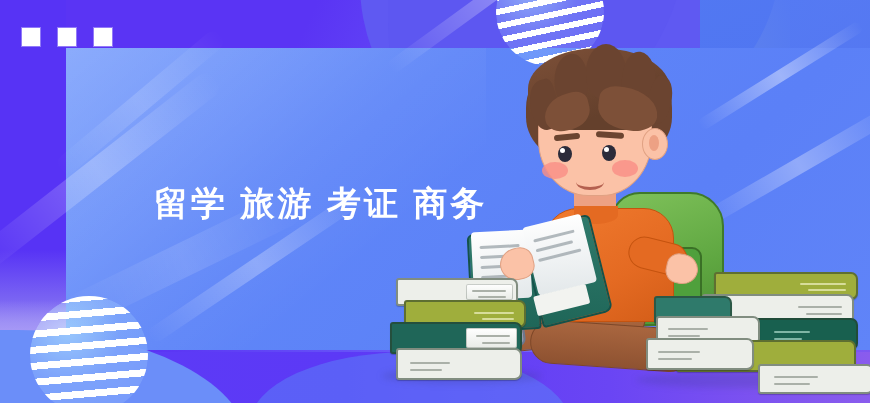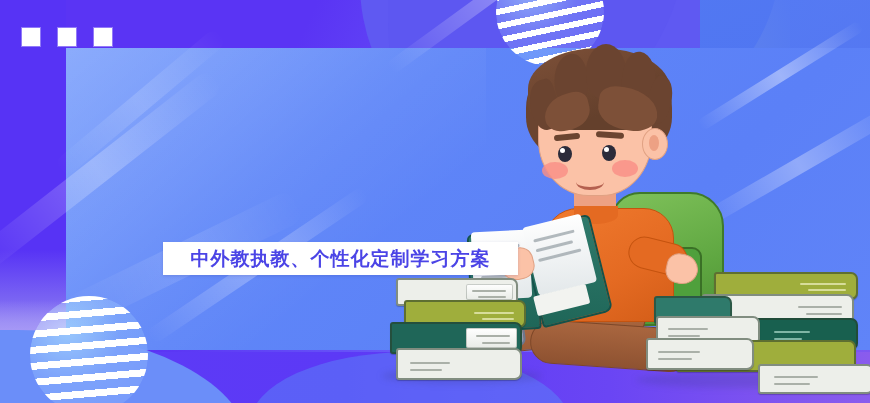--- a/index.html
+++ b/index.html
@@ -515,17 +515,15 @@
     <div class="bk" style="left:6px;top:66px;width:104px;height:28px;background:#edefea;">
       <div class="pline" style="right:auto;left:10px;top:11px;width:42px;"></div>
       <div class="pline" style="right:auto;left:10px;top:18px;width:34px;"></div>
     </div>
     <div class="bk" style="left:118px;top:92px;width:112px;height:26px;background:#edefea;">
       <div class="pline" style="right:auto;left:14px;top:10px;width:44px;"></div>
       <div class="pline" style="right:auto;left:14px;top:17px;width:36px;"></div>
     </div>
   </div>
 
-  <div class="tagbox">
-    <span class="tagbox-text">中外教执教、个性化定制学习方案</span>
-  </div>
+  <div class="subtitle">留学 旅游 考证 商务</div>
 
 </div>
 
 </body></html>

